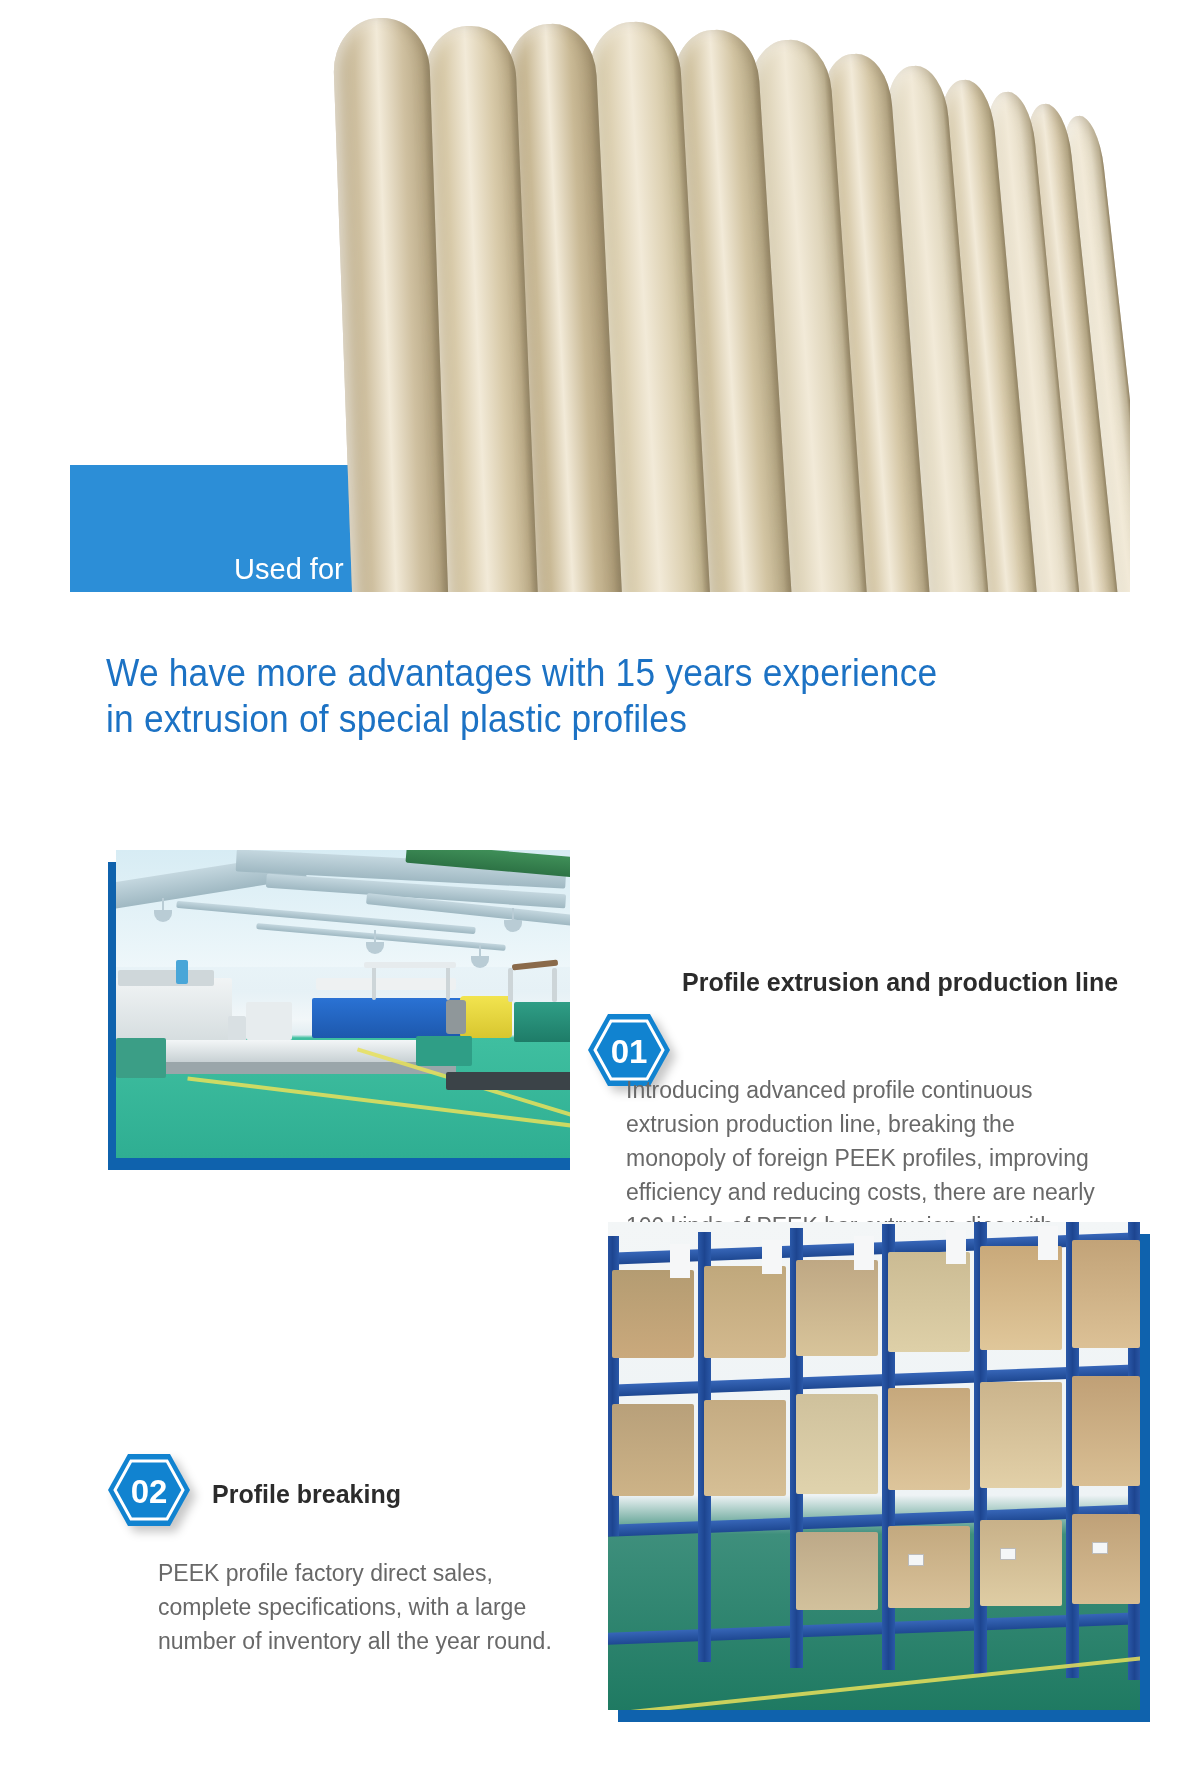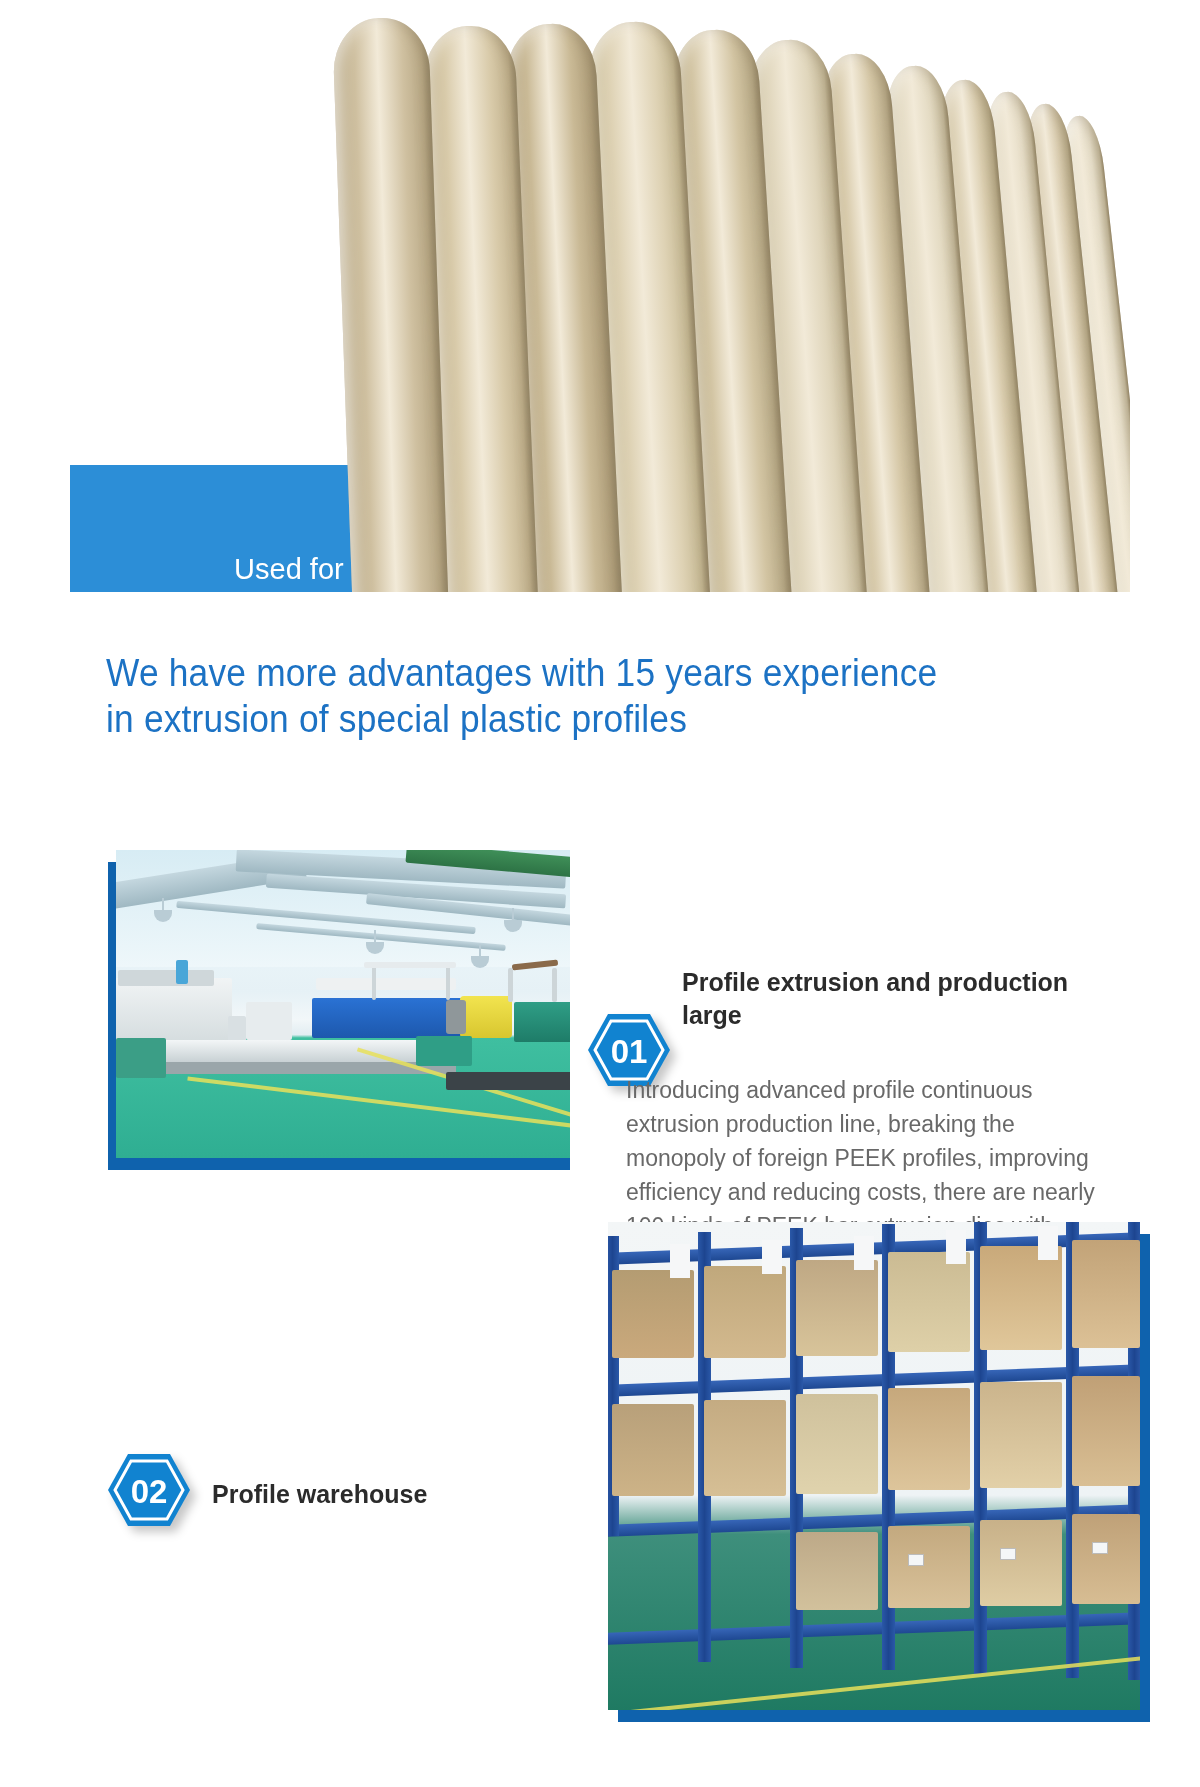--- a/index.html
+++ b/index.html
@@ -169,32 +169,33 @@
   </div>
 
   <div class="badge" style="left:516px;top:1012px;">
     <svg width="86" height="76" viewBox="0 0 86 76">
       <polygon points="22,2 64,2 84,38 64,74 22,74 2,38" fill="#1183d0"></polygon>
       <polygon points="25,9 61,9 77,38 61,67 25,67 9,38" fill="none" stroke="#ffffff" stroke-width="3"></polygon>
       <text x="43" y="51" text-anchor="middle" fill="#ffffff" font-family="Liberation Sans, DejaVu Sans, sans-serif" font-size="33" font-weight="bold">01</text>
     </svg>
   </div>
 
-  <div class="sec-title" style="left:612px;top:966px;width:448px;">Profile extrusion and production large</div>
+  <div class="sec-title" style="left:612px;top:966px;width:448px;">Profile extrusion and production line</div>
   <div class="sec-body" style="left:556px;top:1073px;width:480px;">Introducing advanced profile continuous extrusion production line, breaking the monopoly of foreign PEEK profiles, improving efficiency and reducing costs, there are nearly 100 kinds of PEEK bar extrusion dies with large inventory all the year round.</div>
 
   <div class="badge" style="left:36px;top:1452px;">
     <svg width="86" height="76" viewBox="0 0 86 76">
       <polygon points="22,2 64,2 84,38 64,74 22,74 2,38" fill="#1183d0"></polygon>
       <polygon points="25,9 61,9 77,38 61,67 25,67 9,38" fill="none" stroke="#ffffff" stroke-width="3"></polygon>
       <text x="43" y="51" text-anchor="middle" fill="#ffffff" font-family="Liberation Sans, DejaVu Sans, sans-serif" font-size="33" font-weight="bold">02</text>
     </svg>
   </div>
 
-  <div class="sec-title" style="left:142px;top:1478px;width:370px;">Profile warehouse</div>
+  <div class="sec-title" style="left:142px;top:1478px;width:370px;">Profile breaking</div>
+  <div class="sec-body" style="left:88px;top:1556px;width:432px;">PEEK profile factory direct sales, complete specifications, with a large number of inventory all the year round.</div>
 
   <div class="framed" style="left:530px;top:1222px;width:550px;height:500px;">
     <div class="frame" style="left:18px;top:12px;width:532px;height:488px;"></div>
     <div class="shot" style="left:8px;top:0;width:532px;height:488px;">
       <div class="warehouse">
         <div class="rack-beam" style="left:-20px;top:20px;width:600px;transform:rotate(-2.2deg);"></div>
         <div class="rack-beam" style="left:-20px;top:152px;width:600px;transform:rotate(-2.2deg);"></div>
         <div class="rack-beam" style="left:-20px;top:292px;width:600px;transform:rotate(-2.2deg);"></div>
         <div class="rack-beam" style="left:-20px;top:400px;width:600px;transform:rotate(-2.2deg);"></div>
 

